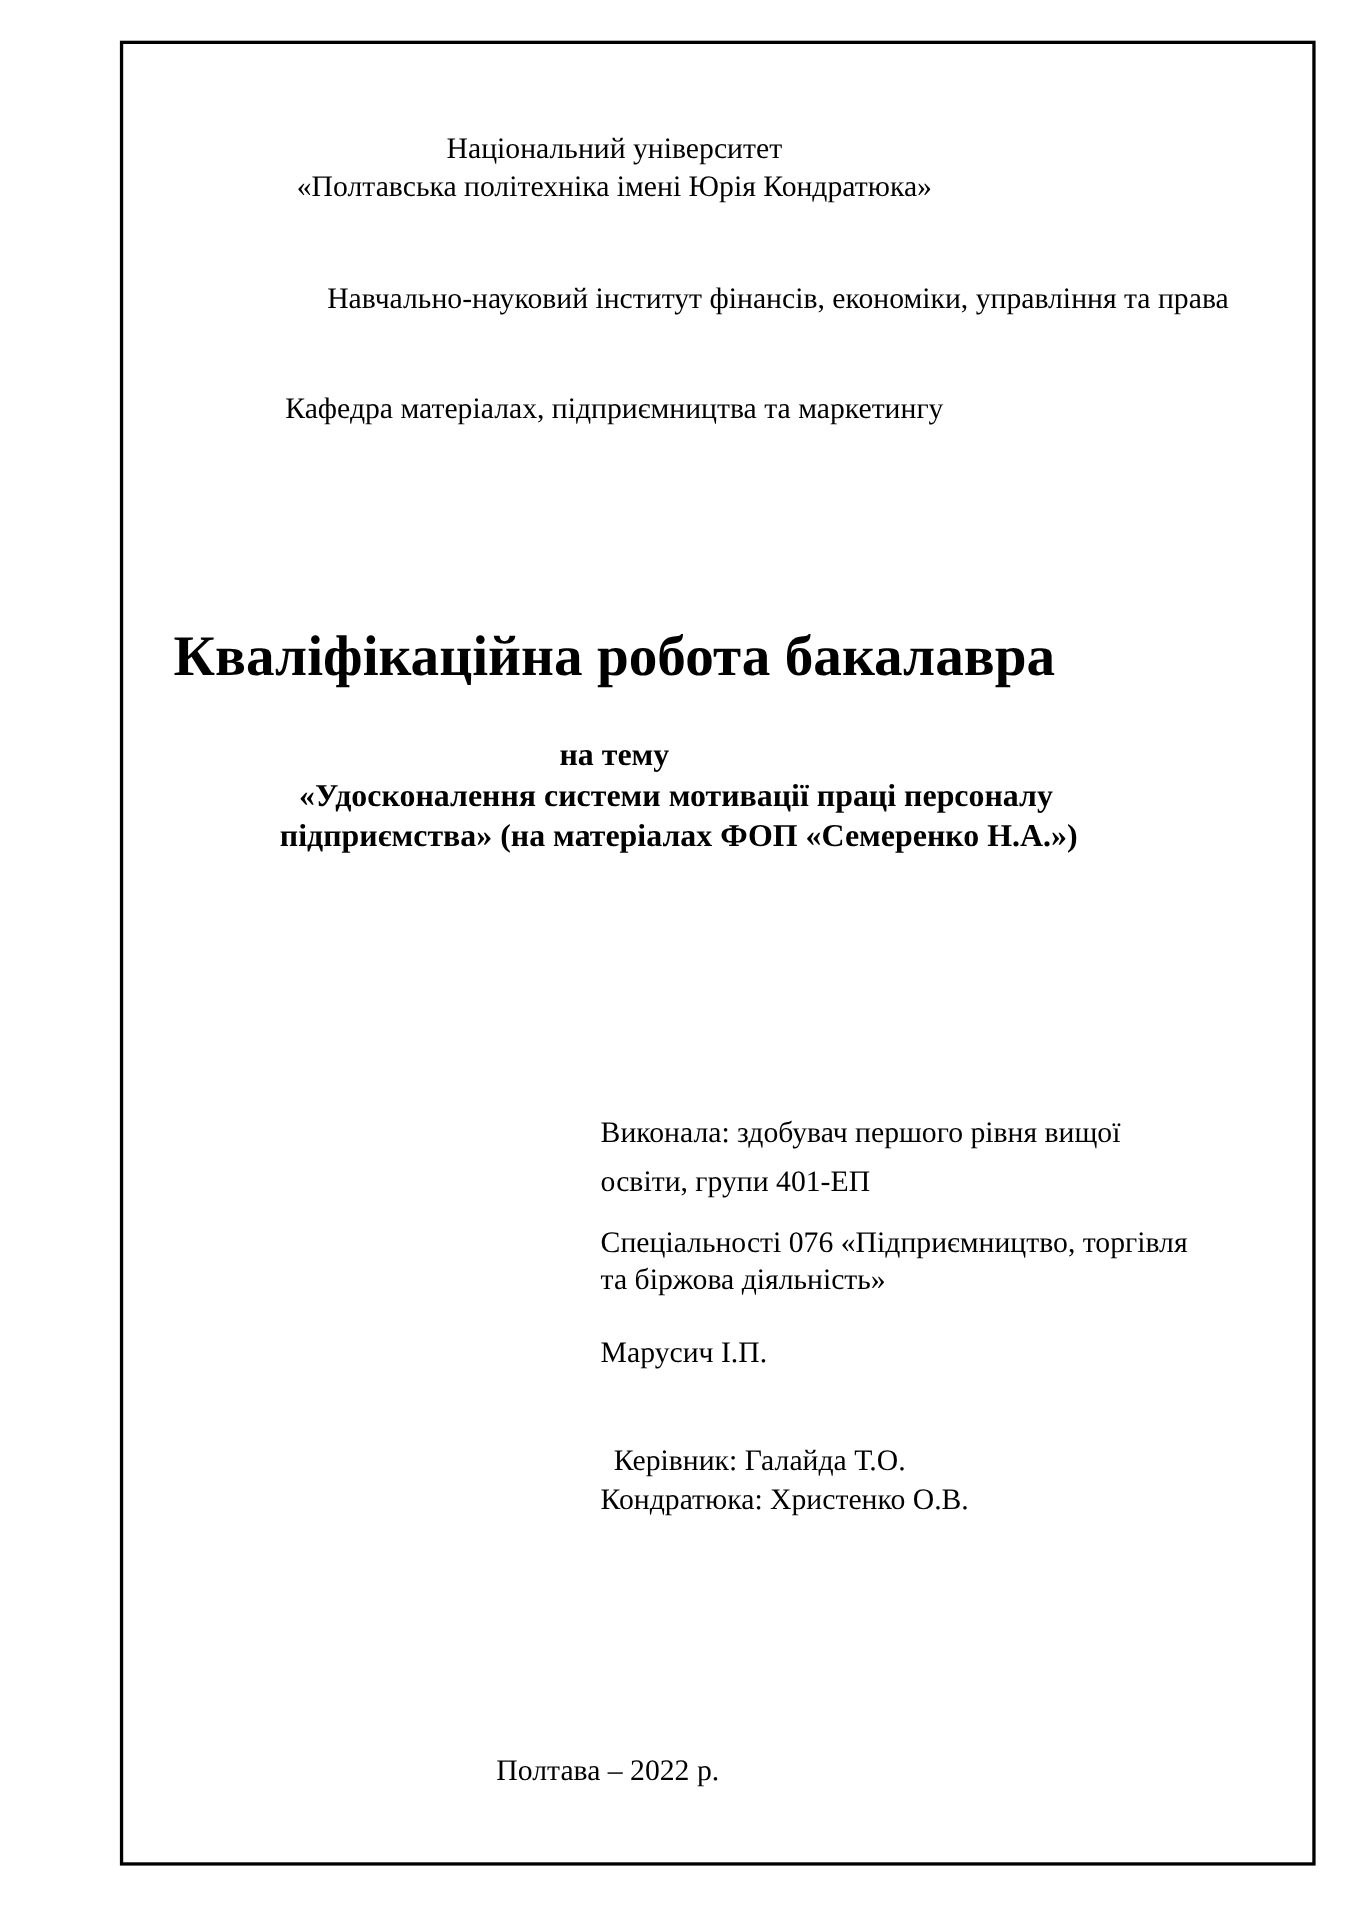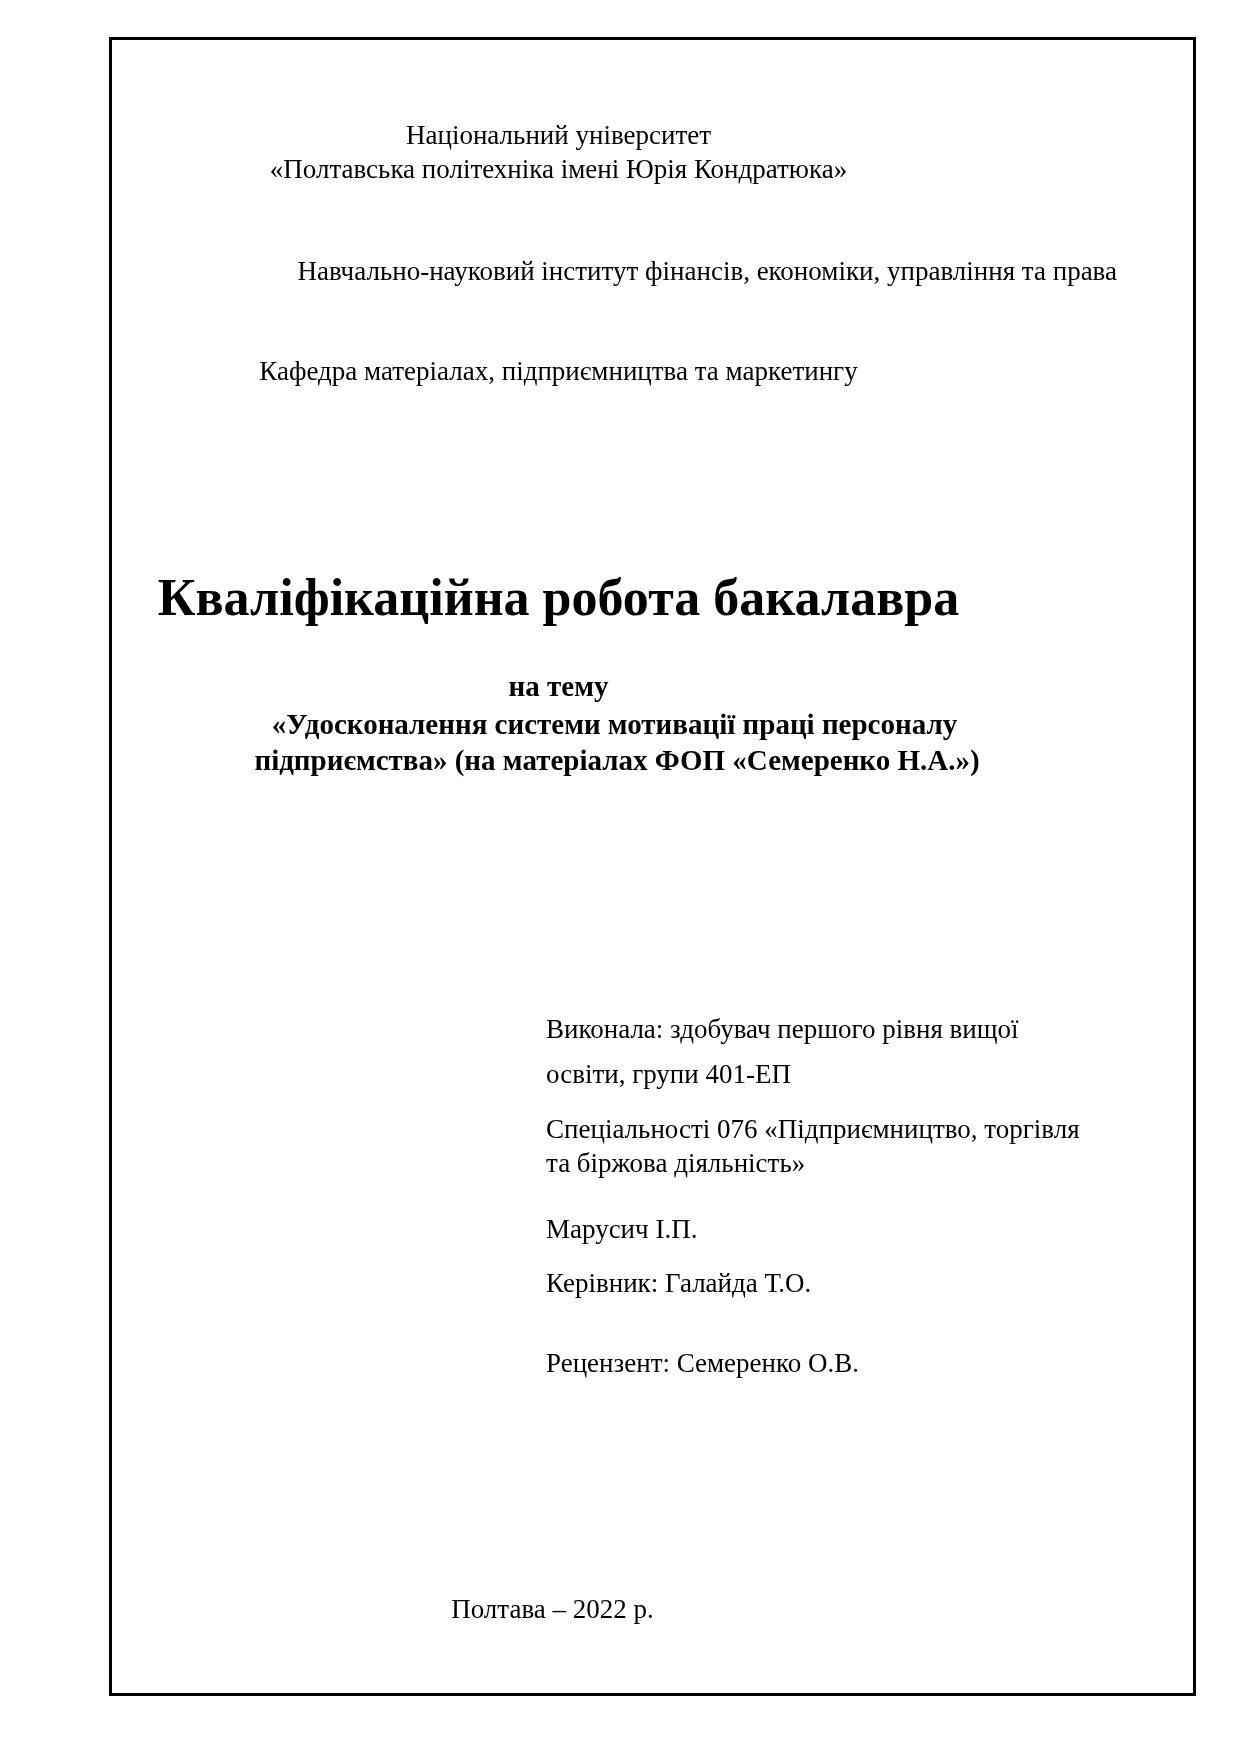--- a/index.html
+++ b/index.html
@@ -70,17 +70,17 @@
 <div class="line bold28" style="top:746px; left:0; width:1240px; text-align:center; padding-right:6px; box-sizing:border-box;">підприємства» (на матеріалах ФОП «Семеренко Н.А.»)</div>
 
 <div class="line info" style="top:1016px;">Виконала: здобувач першого рівня вищої</div>
 <div class="line info" style="top:1061px;">освіти, групи 401-ЕП</div>
 
 <div class="line info" style="top:1116px;">Спеціальності 076 «Підприємництво, торгівля</div>
 <div class="line info" style="top:1150px;">та біржова діяльність»</div>
 
 <div class="line info" style="top:1216px;">Марусич І.П.</div>
 
-<div class="line info" style="top:1270px;">Керівник: Галайда Т.О.</div>
+<div class="line info" style="top:1314px;margin-left:12px;">Керівник: Галайда Т.О.</div>
 
-<div class="line info" style="top:1350px;">Рецензент: Семеренко О.В.</div>
+<div class="line info" style="top:1350px;">Кондратюка: Христенко О.В.</div>
 
 <div class="line center reg" style="top:1596px; left:-6px;">Полтава – 2022 р.</div>
 
 </body></html>

